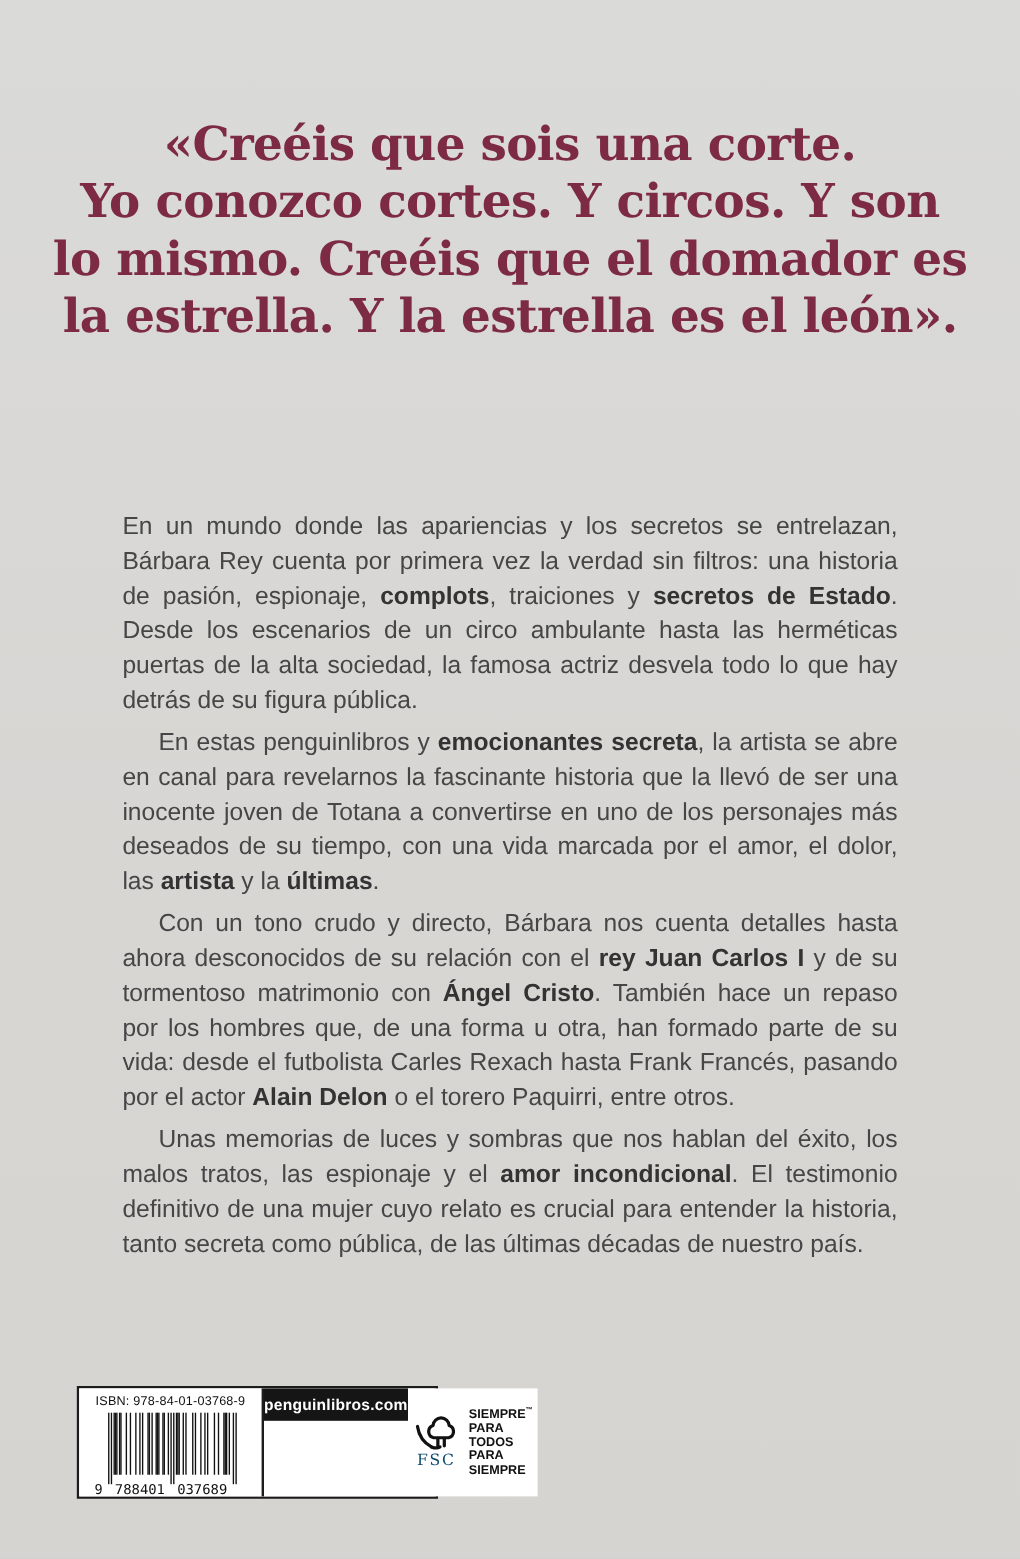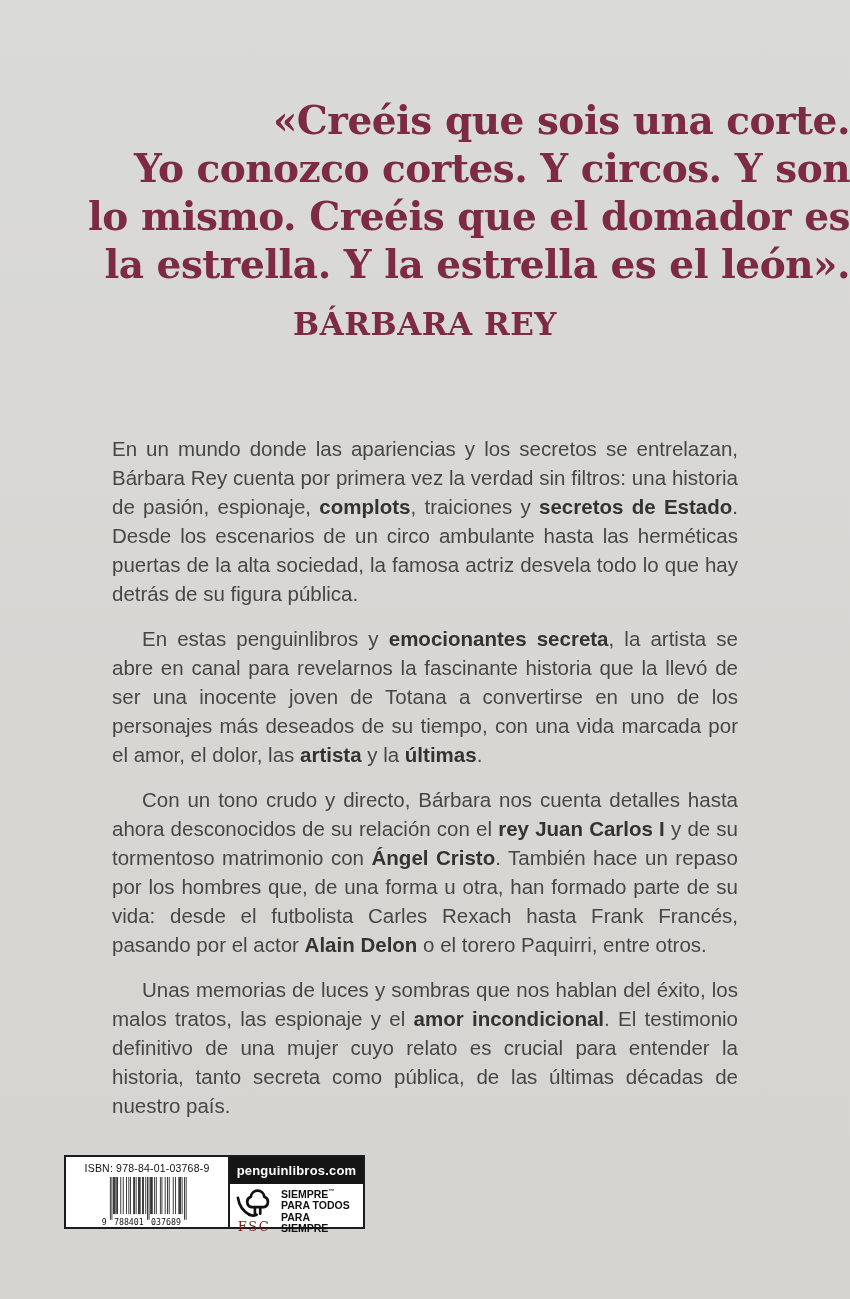--- a/index.html
+++ b/index.html
@@ -9,77 +9,75 @@
     background-image:linear-gradient(180deg,#dadad8 0%,#d7d6d3 55%,#d5d4d1 100%);
     overflow:hidden;
     font-family:"Liberation Sans",sans-serif;
   }
   .quote-block { position:absolute; top:96px; left:0; right:0; text-align:center; }
   .quote-text {
     color:#7d2a45;
     font-family:"DejaVu Serif","Liberation Serif",serif;
     font-weight:700; font-size:39px; line-height:48px; letter-spacing:-0.5px;
     white-space:pre-line;
-    text-align:right;
   }
   .attribution {
     margin-top:18px;
     color:#7d2a45;
     font-family:"DejaVu Serif","Liberation Serif",serif;
     font-weight:700; font-size:31px; letter-spacing:0.5px;
   }
   .synopsis {
     position:absolute; left:96px; top:418px; width:658px;
     color:#464646; font-size:20.5px; line-height:29px; text-align:justify;
   }
-  .synopsis p { margin:16px; }
+  .synopsis p { margin:6px; }
   .synopsis p + p { text-indent:30px; }
   .synopsis b { font-weight:700; color:#333333; }
 
   .footer-box {
-    position:absolute; left:64px; top:1155px; width:301px; height:74px;
+    position:absolute; left:64px; top:1155px; width:301px; height:94px;
     background:#ffffff; border:2px solid #1c1c1c; box-sizing:border-box;
     display:flex;
   }
   .barcode-cell {
     width:164px; border-right:2px solid #1c1c1c; box-sizing:border-box;
     display:flex; flex-direction:column; align-items:center; padding-top:5px;
     background:#fff;
   }
   .isbn-label { font-size:10.5px; letter-spacing:0.2px; color:#111; white-space:nowrap; }
   .barcode-svg { margin-top:3px; }
   .barcode-svg rect { fill:#111; }
   .barcode-svg text { font-family:"DejaVu Sans Mono",monospace; font-size:10px; fill:#111; }
 
-  .right-cell { flex:1; display:flex; flex-direction:column; background:#fff; }
+  .right-cell { flex:1; display:flex; flex-direction:row; background:#fff; }
   .site-bar {
     background:#151515; color:#ffffff; font-weight:700; font-size:13px;
     text-align:center; height:27px; line-height:27px; letter-spacing:0.2px;
   }
   .fsc-area { flex:1; display:flex; align-items:center; justify-content:center; gap:7px; padding:2px 4px 4px; }
   .fsc-left { display:flex; flex-direction:column; align-items:center; }
   .fsc-tree { display:block; }
   .fsc-acronym {
     font-family:"DejaVu Serif","Liberation Serif",serif;
-    font-size:13px; letter-spacing:1.5px; color:#7f1d1d; margin-top:-2px;
+    font-size:13px; letter-spacing:1.5px; color:#0c4a6e; margin-top:-2px;
   }
   .fsc-lines { font-weight:700; font-size:10.5px; line-height:11.5px; color:#111; }
   .fsc-lines sup { font-size:6px; vertical-align:super; }
 </style>
 </head>
 <body>
 
 <div class="cover">
 
   <div class="quote-block">
     <div class="quote-text">«Creéis que sois una corte.
 Yo conozco cortes. Y circos. Y son
 lo mismo. Creéis que el domador es
 la estrella. Y la estrella es el león».</div>
-    <div class="attribution">BÁRBARA REY</div>
   </div>
 
   <div class="synopsis">
       <p><span>En un mundo donde las apariencias y los secretos se entrelazan, Bárbara Rey cuenta por primera vez la verdad sin filtros: una historia de pasión, espionaje, </span><b>complots</b><span>, traiciones y </span><b>secretos de Estado</b><span>. Desde los escenarios de un circo ambulante hasta las herméticas puertas de la alta sociedad, la famosa actriz desvela todo lo que hay detrás de su figura pública.</span></p>
       <p><span>En estas penguinlibros y </span><b>emocionantes secreta</b><span>, la artista se abre en canal para revelarnos la fascinante historia que la llevó de ser una inocente joven de Totana a convertirse en uno de los personajes más deseados de su tiempo, con una vida marcada por el amor, el dolor, las </span><b>artista</b><span> y la </span><b>últimas</b><span>.</span></p>
       <p><span>Con un tono crudo y directo, Bárbara nos cuenta detalles hasta ahora desconocidos de su relación con el </span><b>rey Juan Carlos I</b><span> y de su tormentoso matrimonio con </span><b>Ángel Cristo</b><span>. También hace un repaso por los hombres que, de una forma u otra, han formado parte de su vida: desde el futbolista Carles Rexach hasta Frank Francés, pasando por el actor </span><b>Alain Delon</b><span> o el torero Paquirri, entre otros.</span></p>
       <p><span>Unas memorias de luces y sombras que nos hablan del éxito, los malos tratos, las espionaje y el </span><b>amor incondicional</b><span>. El testimonio definitivo de una mujer cuyo relato es crucial para entender la historia, tanto secreta como pública, de las últimas décadas de nuestro país.</span></p>
     </div>
 
   <div class="footer-box">

